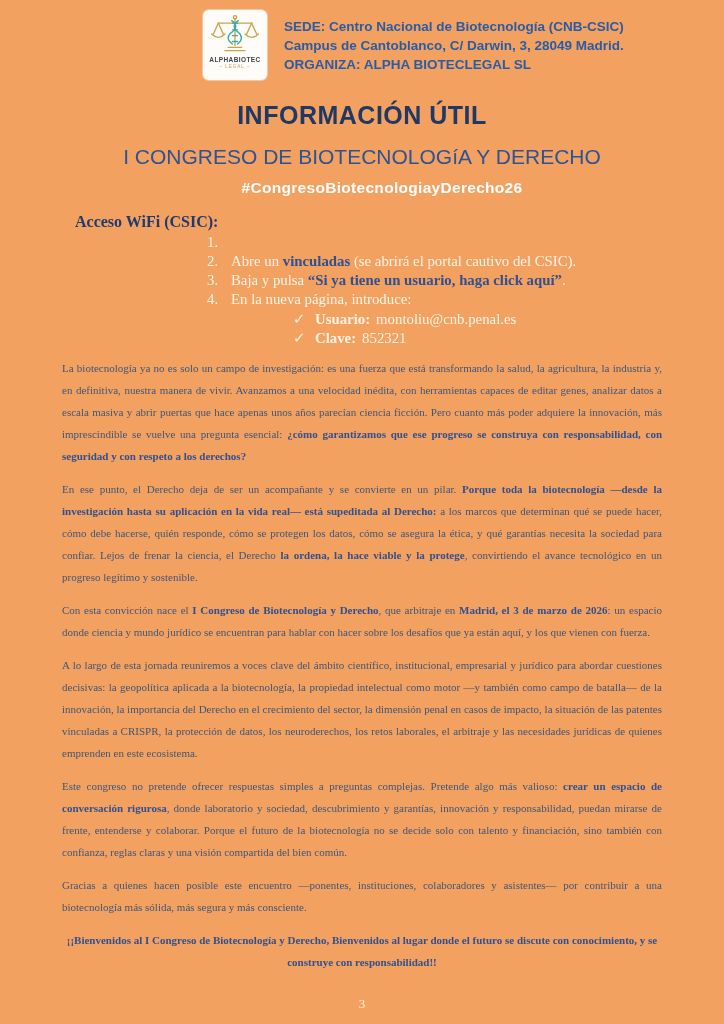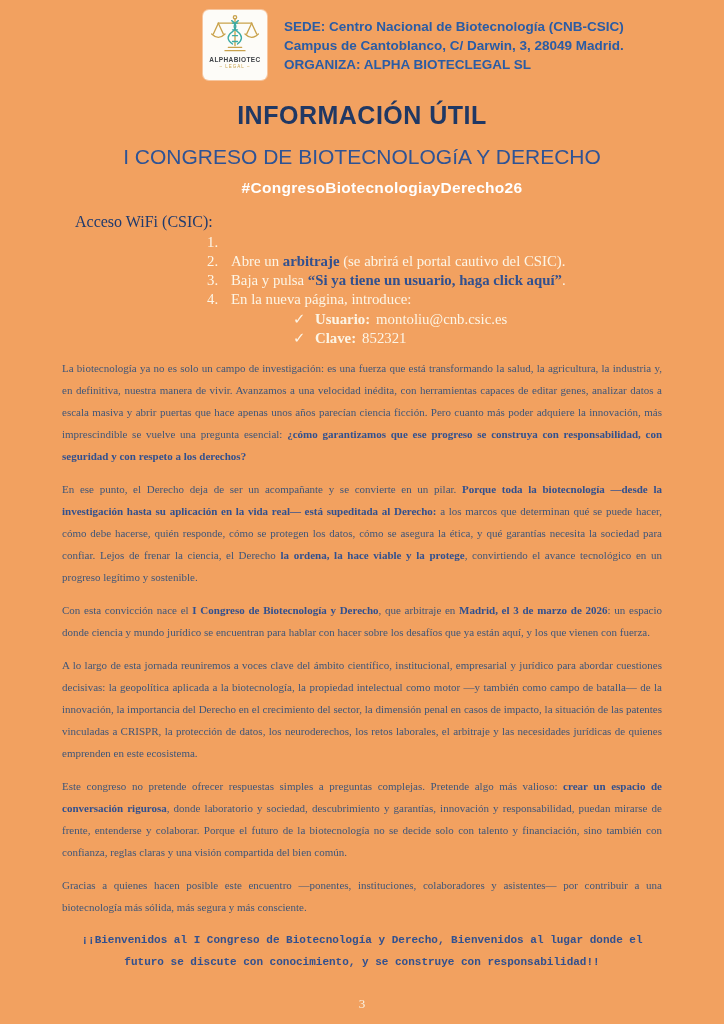--- a/index.html
+++ b/index.html
@@ -51,21 +51,21 @@
     font-size:21px;color:var(--congress-title);
   }
   .hashtag{
     margin-top:10px;text-align:center;
     font-family:"Liberation Sans",sans-serif;font-weight:bold;
     font-size:15.5px;letter-spacing:.3px;color:var(--hashtag);padding-left:40px;
   }
   
   .wifi{margin:16px 62px 0 75px;}
   .wifi-heading{
-    font-weight:normal;font-size:16px;color:var(--wifi-heading);
+    font-weight:bold;font-size:16px;color:var(--wifi-heading);
   }
   .steps{list-style:none;margin-top:2px;}
   .step{
     display:flex;padding-left:132px;
     font-size:14.8px;line-height:19px;color:var(--list-text);
   }
   .step .num{width:24px;flex:none;}
   .creds{margin-top:1px;}
   .cred{
     display:flex;padding-left:218px;
@@ -80,21 +80,21 @@
     font-size:24px;letter-spacing:.5px;color:var(--title);
   }
   .body{width:600px;margin:9px auto 0;}
   .body p{
     font-size:11px;line-height:22px;text-align:justify;
     color:var(--body-text);margin-bottom:11px;
   }
   .seg-bold{font-weight:bold;color:var(--body-bold);}
   .closing{
     font-weight:bold;text-align:center !important;
-    color:var(--body-bold) !important;margin-top:3px;font-family:Liberation Mono, monospace;
+    color:var(--body-bold) !important;margin-top:3px;
   }
   
   .footer{
     position:absolute;bottom:12px;left:0;width:100%;text-align:center;
     font-size:13px;color:var(--page-number);
   }
 </style>
 </head>
 <body>
 
@@ -140,36 +140,36 @@
   <div class="hashtag">#CongresoBiotecnologiayDerecho26</div>
 
   <section class="wifi">
     <div class="wifi-heading">Acceso WiFi (CSIC):</div>
     <ol class="steps">
       <li class="step">
         <span class="num">1.</span>
       </li>
       <li class="step">
         <span class="num">2.</span>
-        <span class="txt"><span>Abre un </span><span class="seg-bold">arbitraje</span><span> (se abrirá el portal cautivo del CSIC).</span></span>
+        <span class="txt"><span>Abre un </span><span class="seg-bold">vinculadas</span><span> (se abrirá el portal cautivo del CSIC).</span></span>
       </li>
       <li class="step">
         <span class="num">3.</span>
         <span class="txt"><span>Baja y pulsa </span><span class="seg-bold">“Si ya tiene un usuario, haga click aquí”</span><span>.</span></span>
       </li>
       <li class="step">
         <span class="num">4.</span>
         <span class="txt"><span>En la nueva página, introduce:</span></span>
       </li>
     </ol>
     <div class="creds">
       <div class="cred">
         <span class="check">✓</span>
         <span class="cred-label">Usuario:</span>
-        <span class="cred-value">montoliu@cnb.csic.es</span>
+        <span class="cred-value">montoliu@cnb.penal.es</span>
       </div>
       <div class="cred">
         <span class="check">✓</span>
         <span class="cred-label">Clave:</span>
         <span class="cred-value">852321</span>
       </div>
     </div>
   </section>
 
 

